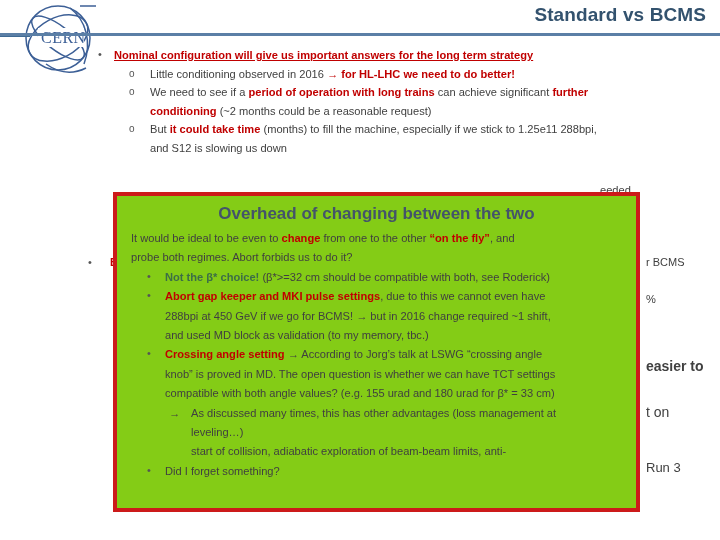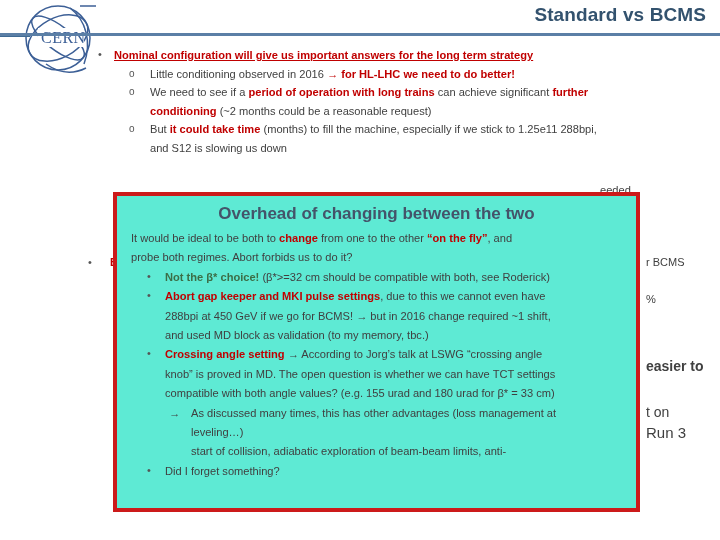--- a/index.html
+++ b/index.html
@@ -95,21 +95,21 @@
 
   
   #overlay-box {
     position: absolute;
     left: 113px;
     top: 192px;
     width: 527px;
     height: 320px;
     box-sizing: border-box;
     border: 4px solid #cc1a1a;
-    background: #5eead4;
+    background: #84cc16;
     padding: 6px 12px 4px 12px;
     overflow: hidden;
   }
   #overlay-title {
     text-align: center;
     font-size: 17px;
     font-weight: bold;
     color: #44546a;
     line-height: 24px;
     margin-bottom: 3px;
@@ -200,30 +200,30 @@
 
 <div style="position:absolute;left:600px;top:184px;font-size:11.1px;color:#404040;">eeded,</div>
 
 <div style="position:absolute;left:88px;top:256px;font-size:11px;color:#555;">•</div>
 <div style="position:absolute;left:110px;top:256px;font-size:11.1px;color:#c00000;font-weight:bold;">BC</div>
 
 <div style="position:absolute;left:646px;top:256px;font-size:11px;color:#404040;">r BCMS</div>
 <div style="position:absolute;left:646px;top:293px;font-size:11.1px;color:#404040;">%</div>
 <div style="position:absolute;left:646px;top:358px;font-size:14px;color:#404040;font-weight:bold;">easier to</div>
 <div style="position:absolute;left:646px;top:404px;font-size:14px;color:#404040;">t on</div>
-<div style="position:absolute;left:646px;top:424px;font-size:15px;color:#404040;">Run 3</div>
+<div style="position:absolute;left:646px;top:460px;font-size:13px;color:#404040;">Run 3</div>
 
 <div id="overlay-box">
 
   <div id="overlay-title">Overhead of changing between the two</div>
 
   <div id="overlay-body">
 
     <div class="intro">
-      <span>It would be ideal to be both to </span><span class="r">change</span><span> from one to the other </span><span class="r">“on the fly”</span><span>, and</span>
+      <span>It would be ideal to be even to </span><span class="r">change</span><span> from one to the other </span><span class="r">“on the fly”</span><span>, and</span>
     </div>
 
     <div class="intro">
       <span>probe both regimes. Abort forbids us to do it?</span>
     </div>
 
     <div class="obullet">
       <span class="b">•</span>
       <span class="green">Not the β* choice!</span><span> (β*&gt;=32 cm should be compatible with both, see Roderick)</span>
     </div>

